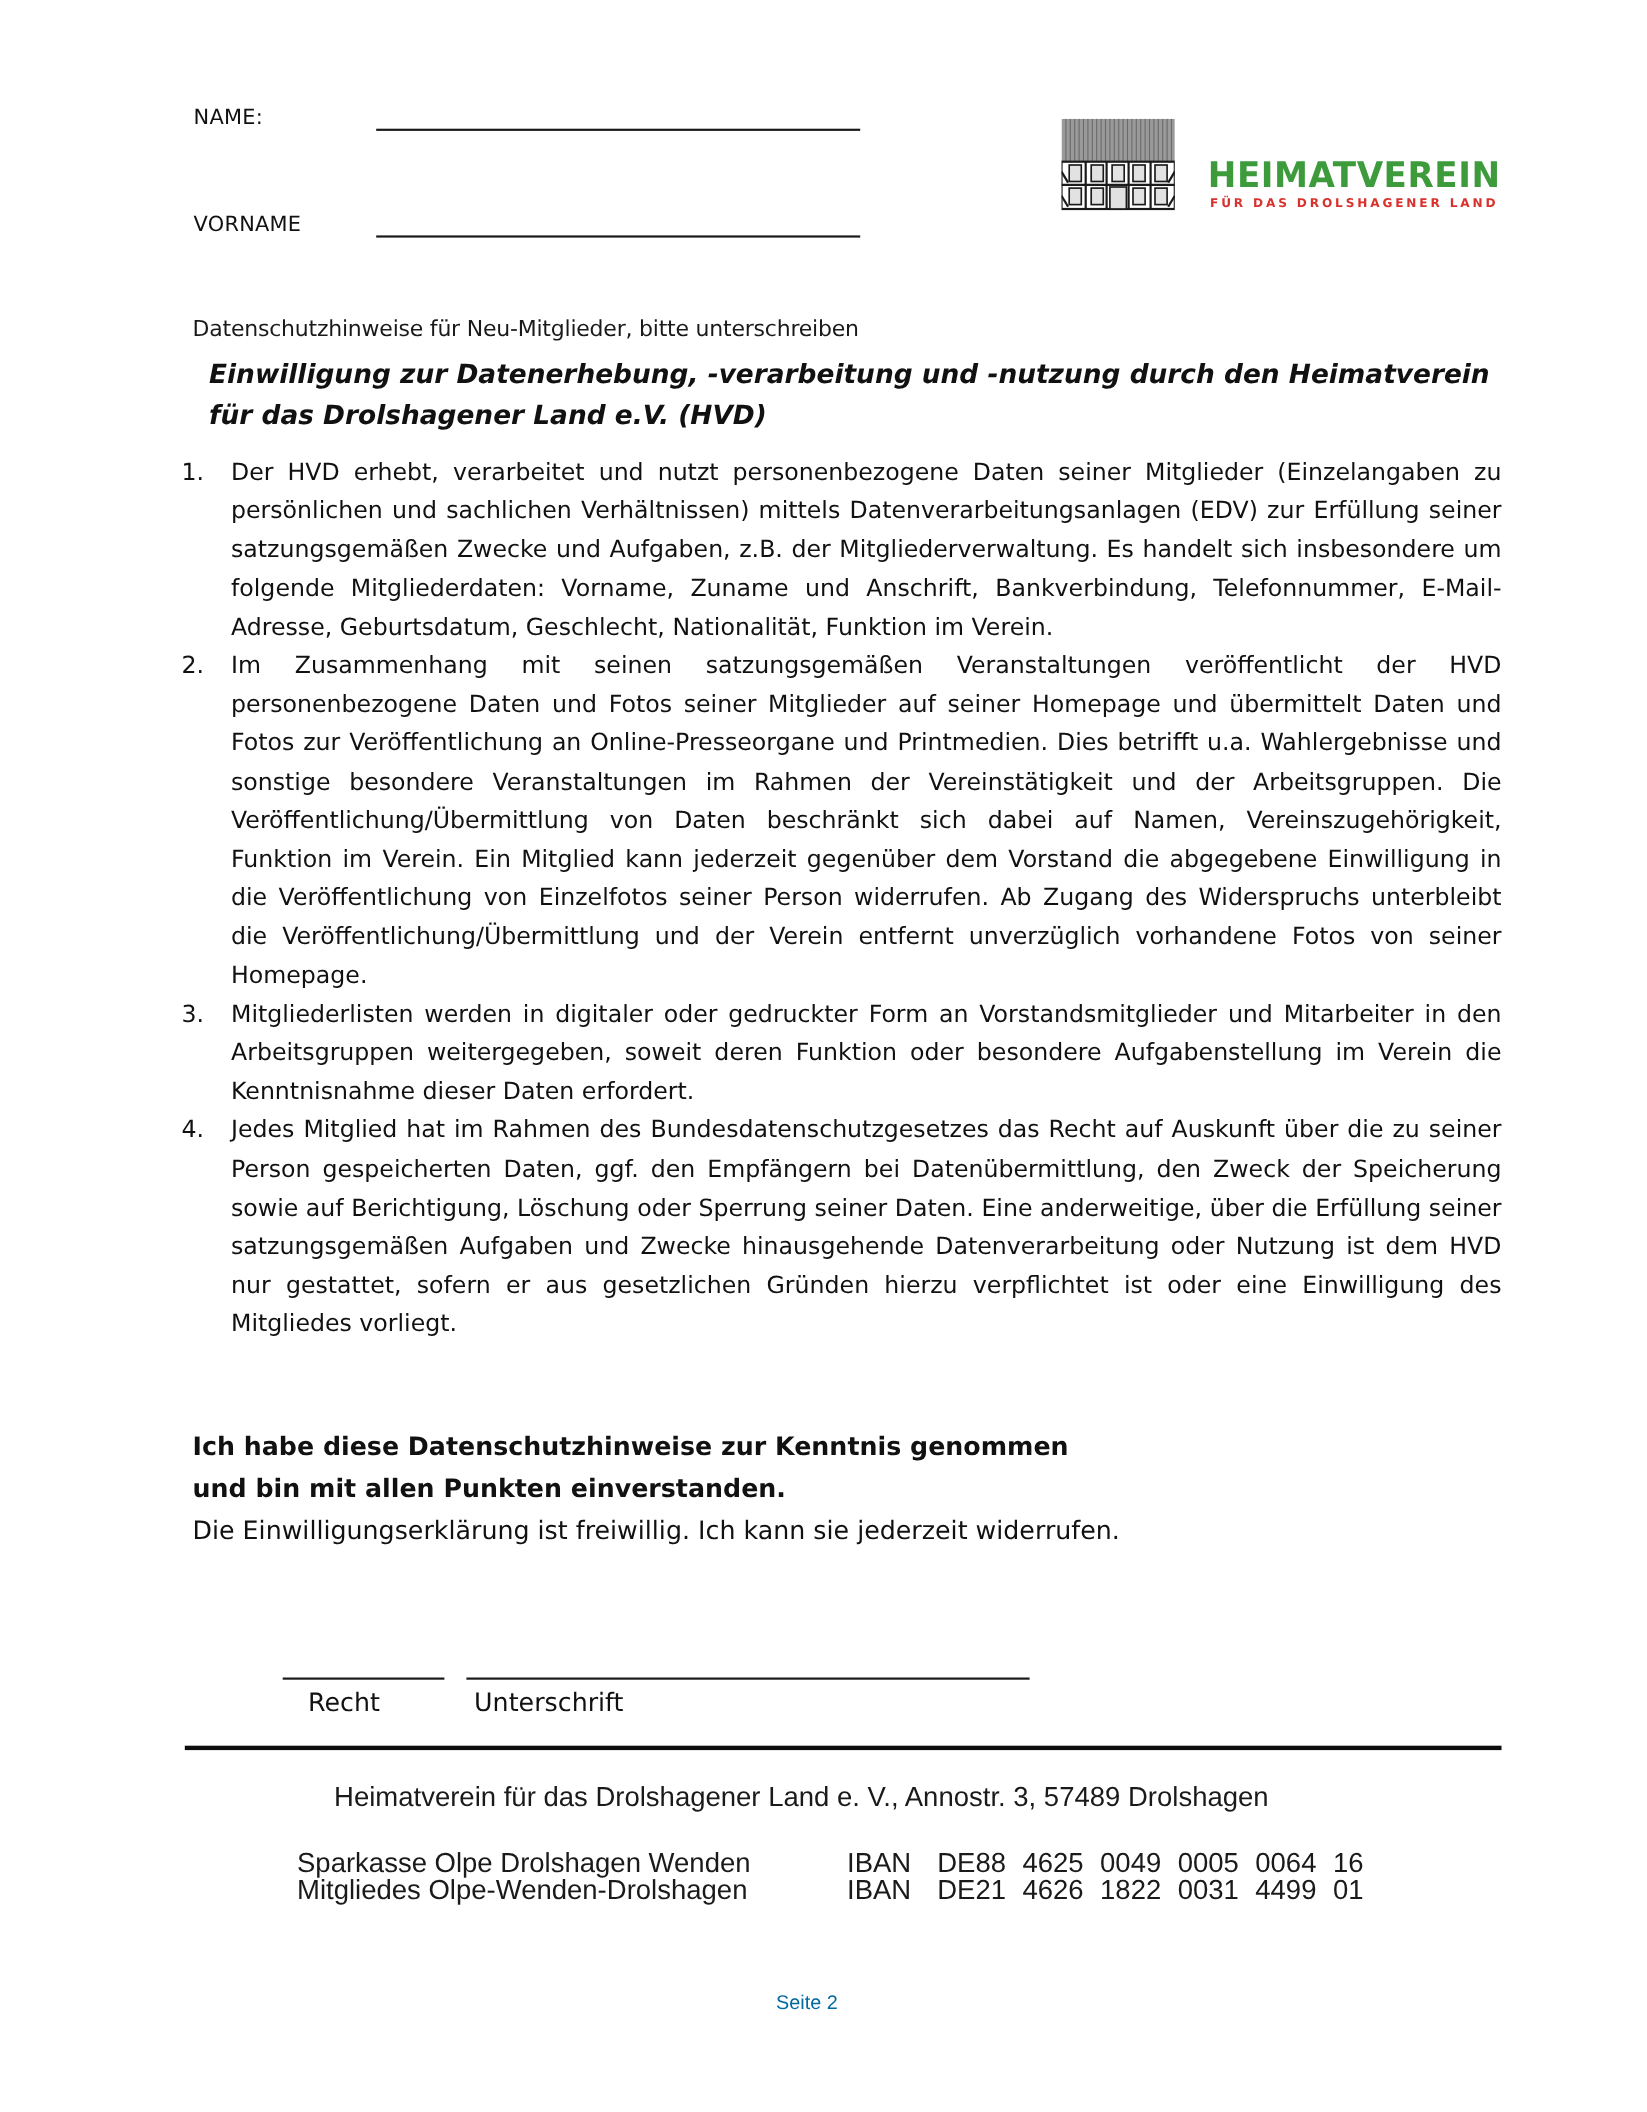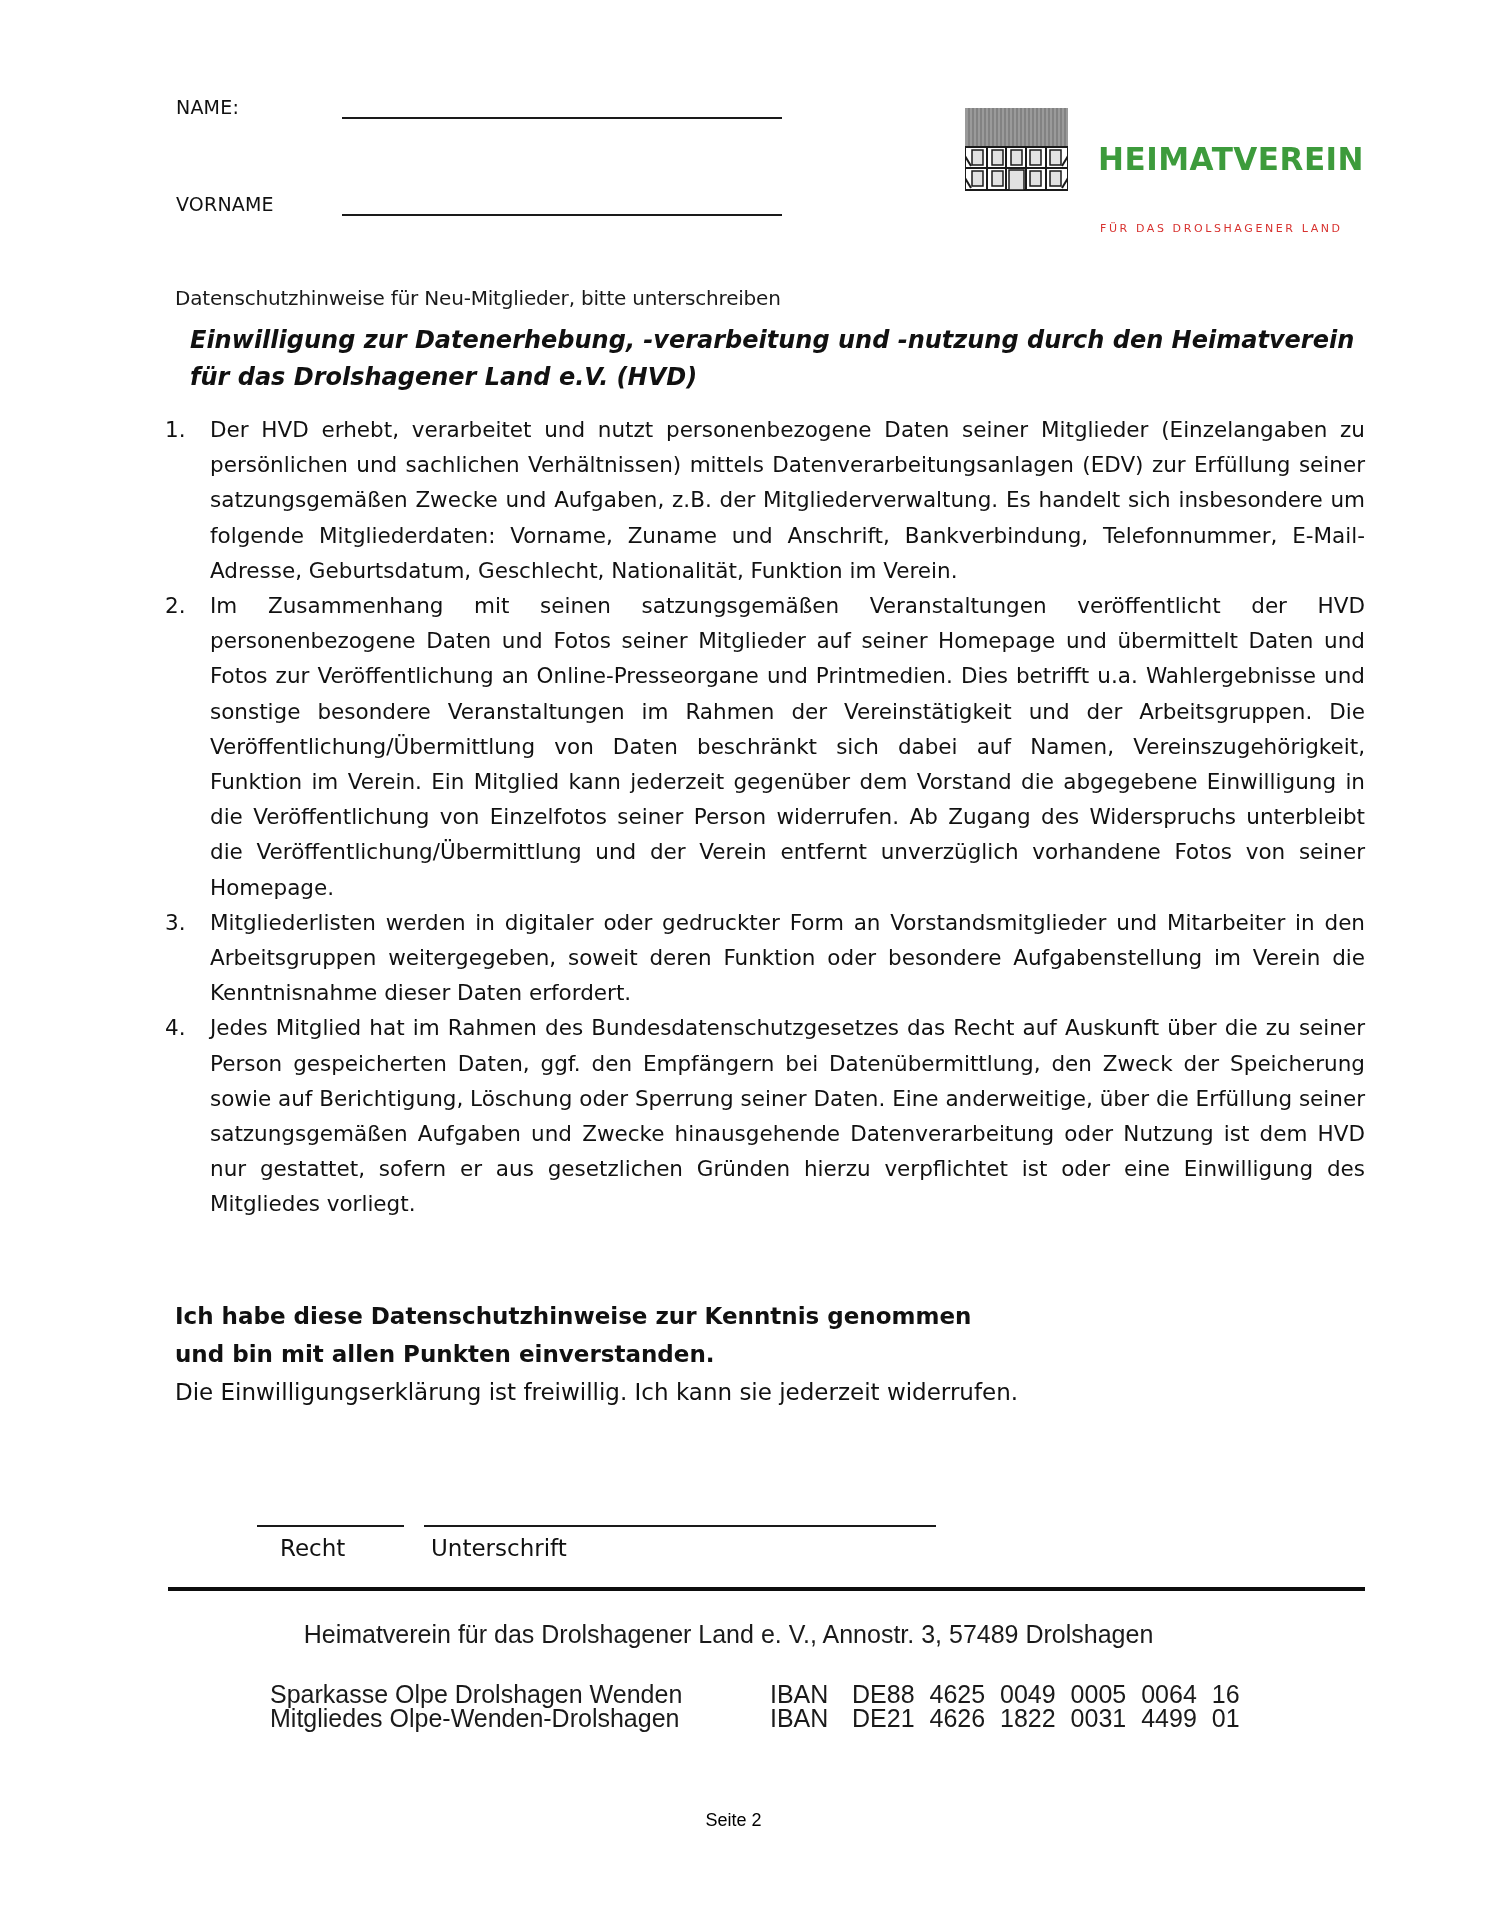--- a/index.html
+++ b/index.html
@@ -11,22 +11,22 @@
   .abs { position: absolute; }
 
   
   .field-label { font-size: 19px; letter-spacing: 0.2px; }
   .field-line { height: 2px; background: #1a1a1a; width: 440px; left: 342px; }
 
   
   .logo-house { left: 965px; top: 108px; width: 103px; height: 84px; }
   .logo-title { left: 1098px; top: 140px; font-family: "DejaVu Sans", sans-serif; font-weight: bold;
                 font-size: 32px; color: #3d9b3c; letter-spacing: 0.5px; transform: scaleX(0.97); transform-origin: left; }
-  .logo-sub { left: 1100px; top: 178px; font-family: "DejaVu Sans", sans-serif; font-weight: normal;
-              font-size: 11px; color: #d8322f; letter-spacing: 2.6px; margin-top: 44px; }
+  .logo-sub { left: 1100px; top: 178px; font-family: "DejaVu Sans", sans-serif; font-weight: bold;
+              font-size: 11px; color: #d8322f; letter-spacing: 2.6px; }
 
   
   .doc-title { left: 175px; top: 286px; font-size: 20px; font-weight: normal; color: #1a1a1a; letter-spacing: -0.2px; }
   .doc-subtitle { left: 190px; top: 322px; width: 1170px; font-size: 24px; font-weight: bold; line-height: 37px; }
 
   
   .list { left: 165px; top: 412px; width: 1200px; margin: 0; padding: 0; list-style: none; }
   .list-item { position: relative; padding-left: 45px; font-size: 21.5px; line-height: 35.2px; }
   .list-num { position: absolute; left: 0; top: 0; }
   .list-text { display: block; text-align: justify; }
@@ -41,21 +41,21 @@
 
   .divider { left: 168px; top: 1587px; width: 1197px; height: 4px; background: #0d0d0d; }
 
   
   .footer-address { left: 0; width: 1497px; top: 1620px; text-align: center;
                     font-family: "Liberation Sans", sans-serif; font-size: 25px; color: #1a1a1a; padding-right: 40px; box-sizing: border-box; }
   .bank-row { left: 270px; font-family: "Liberation Sans", sans-serif; font-size: 25px; color: #1a1a1a; }
   .bank-name { display: inline-block; width: 500px; }
   .bank-iban-label { display: inline-block; width: 82px; }
   .bank-iban { display: inline-block; word-spacing: 8px; }
-  .page-no { left: 0; width: 1497px; top: 1810px; text-align: center; font-family: "Liberation Sans", sans-serif; font-size: 18px; color: #000000; padding-right: 30px; box-sizing: border-box; }
+  .page-no { left: 0; width: 1497px; top: 1810px; text-align: center; font-family: "Liberation Sans", sans-serif; font-size: 18px; color: #0369a1; padding-right: 30px; box-sizing: border-box; }
 </style>
 </head>
 <body>
 
 <span class="abs field-label" style="left:176px; top:96px;">NAME:</span>
 <div class="abs field-line" style="top:117px;"></div>
 <span class="abs field-label" style="left:176px; top:193px;">VORNAME</span>
 <div class="abs field-line" style="top:214px;"></div>
 
 <div class="abs logo-house">

